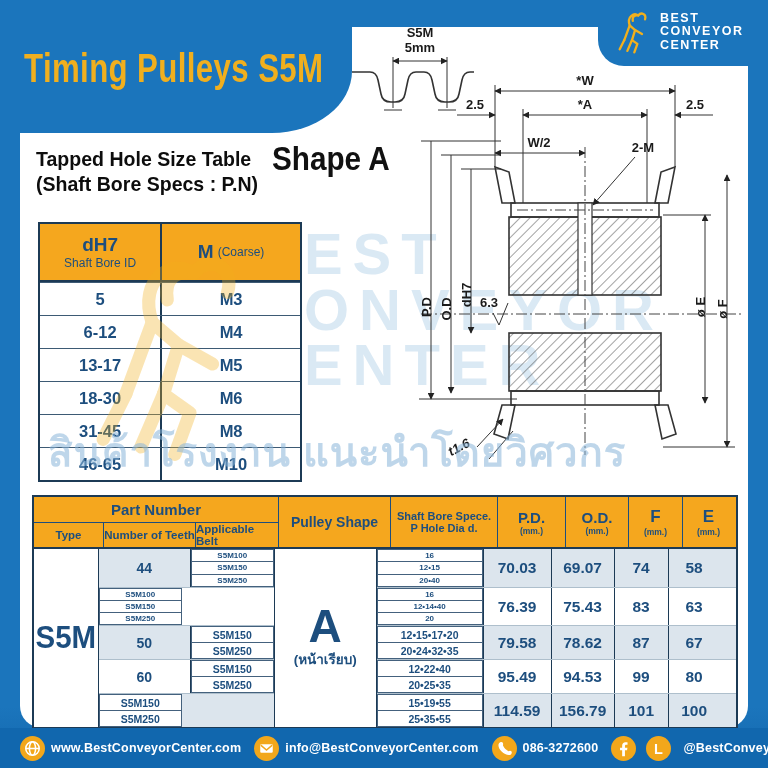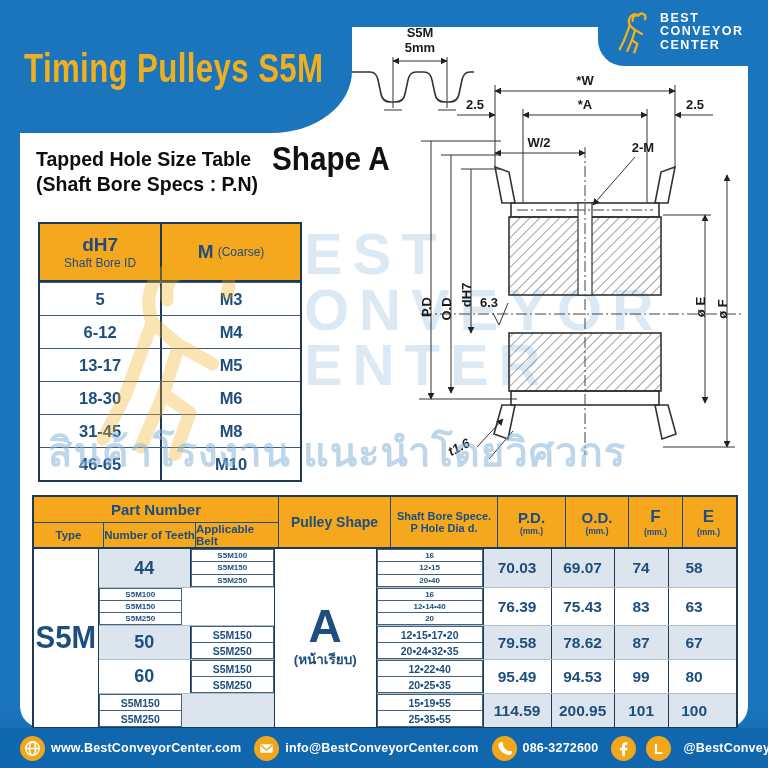--- a/index.html
+++ b/index.html
@@ -94,21 +94,21 @@
   .typeVal { font-size:31px; font-weight:800; transform:scaleX(0.95); }
   .colGroupsL { width:175px; }
   .colShape { width:112px; border-left:1.5px solid #1C3A55; border-right:1.5px solid #1C3A55; display:flex; flex-direction:column; align-items:center; justify-content:center; }
   .shapeVal { font-size:46px; font-weight:800; line-height:0.9; }
   .shapeSub { font-size:13.5px; font-weight:700; margin-top:1px; }
   .colGroupsR { width:392px; }
   .grow { display:flex; border-top:1px solid #AEBFCC; }
   .grow:first-child { border-top:none; }
   .grow.even { background:#DCE5ED; }
   .g3 { height:38px; } .g2 { height:34px; }
-  .teethC { width:92px; border-right:1.5px solid #1C3A55; display:flex; align-items:center; justify-content:center; font-size:18px; font-weight:800; }
+  .teethC { width:92px; border-right:1.5px solid #1C3A55; display:flex; align-items:center; justify-content:center; font-size:14px; font-weight:800; }
   .subcol { display:flex; flex-direction:column; }
   .beltC { width:83px; }
   .boreC { width:107px; border-right:1.5px solid #1C3A55; }
   .sub { flex:1; background:#fff; border:1px solid #44617D; margin-top:-1px; display:flex; align-items:center; justify-content:center; font-weight:800; color:#1D4E7E; }
   .sub:first-child { margin-top:0;text-align:right; }
   .fs8 { font-size:8px; } .fs10 { font-size:10.5px; }
   .numC { display:flex; align-items:center; justify-content:center; font-size:15.5px; font-weight:800; }
   .w-pd { width:68px; border-right:1.5px solid #1C3A55; }
   .w-od { width:63px; border-right:1.5px solid #1C3A55; }
   .w-f  { width:54px; border-right:1.5px solid #1C3A55; }
@@ -418,21 +418,21 @@
         <div class="numC w-od">94.53</div>
         <div class="numC w-f">99</div>
         <div class="numC w-e">80</div>
       </div>
       <div class="grow even g2">
         <div class="subcol boreC">
           <div class="sub fs10">15•19•55</div>
           <div class="sub fs10">25•35•55</div>
         </div>
         <div class="numC w-pd">114.59</div>
-        <div class="numC w-od">200.95</div>
+        <div class="numC w-od">156.79</div>
         <div class="numC w-f">101</div>
         <div class="numC w-e">100</div>
       </div>
     </div>
   </div>
 </div>
 
 <div class="footer">
   <svg class="ic" viewBox="0 0 26 26">
     <circle cx="13" cy="13" r="13" fill="#F2A71B"></circle>

